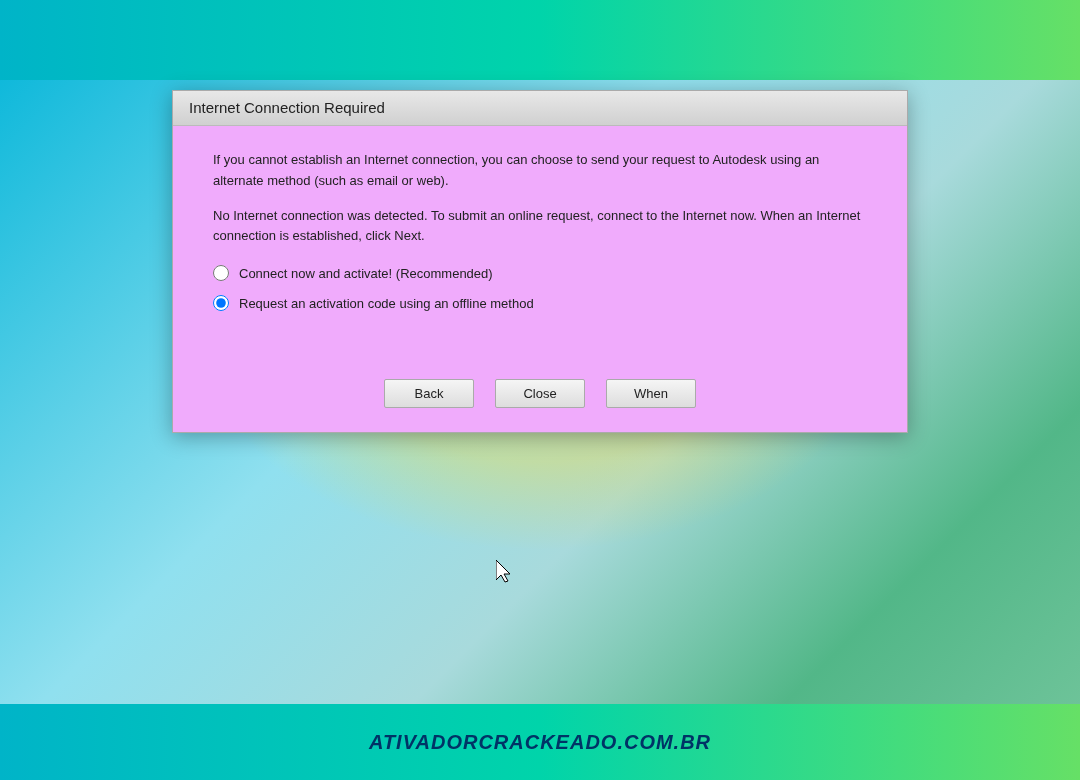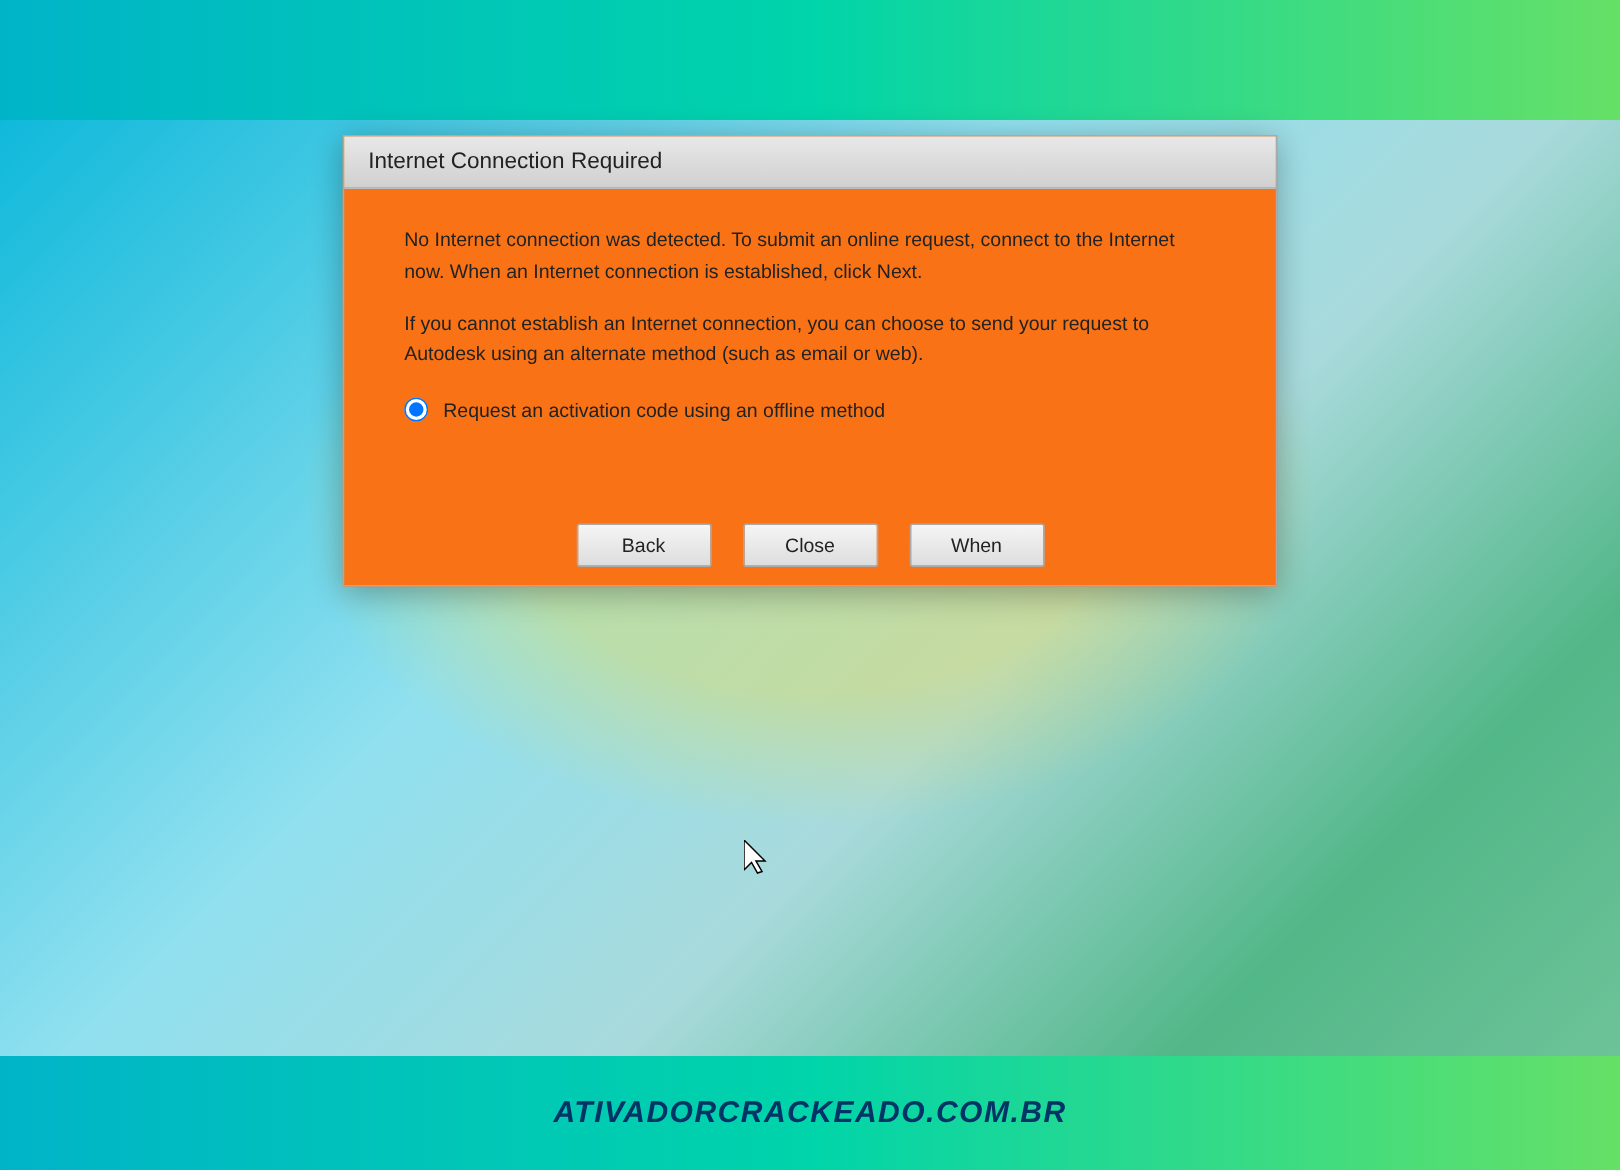--- a/index.html
+++ b/index.html
@@ -67,26 +67,26 @@
       text-transform: uppercase;
       font-family: 'Arial Black', Arial, sans-serif;
     }
 
     
     .dialog {
       position: absolute;
       top: 90px;
       left: 50%;
       transform: translateX(-50%);
-      width: 623px;
-      background: #f97316;
+      width: 736px;
+      background: #f0abfc;
       border: 1px solid #aaa;
       box-shadow: 0 4px 20px rgba(0,0,0,0.3);
       z-index: 5;
-      padding-bottom: 12px;
+      padding-bottom: 24px;
     }
 
     .dialog-title-bar {
       background: linear-gradient(to bottom, #e8e8e8, #d0d0d0);
       padding: 8px 16px;
       border-bottom: 1px solid #bbb;
     }
 
     .dialog-title {
       font-size: 15px;
@@ -161,24 +161,28 @@
 <div class="flag-overlay"></div>
 
 <div class="top-bar"></div>
 
 <div class="dialog">
   <div class="dialog-title-bar">
     <span class="dialog-title">Internet Connection Required</span>
   </div>
 
   <div class="dialog-body">
+    <p>If you cannot establish an Internet connection, you can choose to send your request to Autodesk using an alternate method (such as email or web).</p>
     <p>No Internet connection was detected. To submit an online request, connect to the Internet now. When an Internet connection is established, click Next.</p>
-    <p>If you cannot establish an Internet connection, you can choose to send your request to Autodesk using an alternate method (such as email or web).</p>
 
     <div class="options-section">
+      <label class="radio-option">
+        <input type="radio" name="activation-method" style="">
+        <span>Connect now and activate! (Recommended)</span>
+      </label>
 
       <label class="radio-option">
         <input type="radio" name="activation-method" checked="" style="">
         <span>Request an activation code using an offline method</span>
       </label>
     </div>
   </div>
 
   <div class="dialog-buttons">
     <button class="btn">Back</button>

